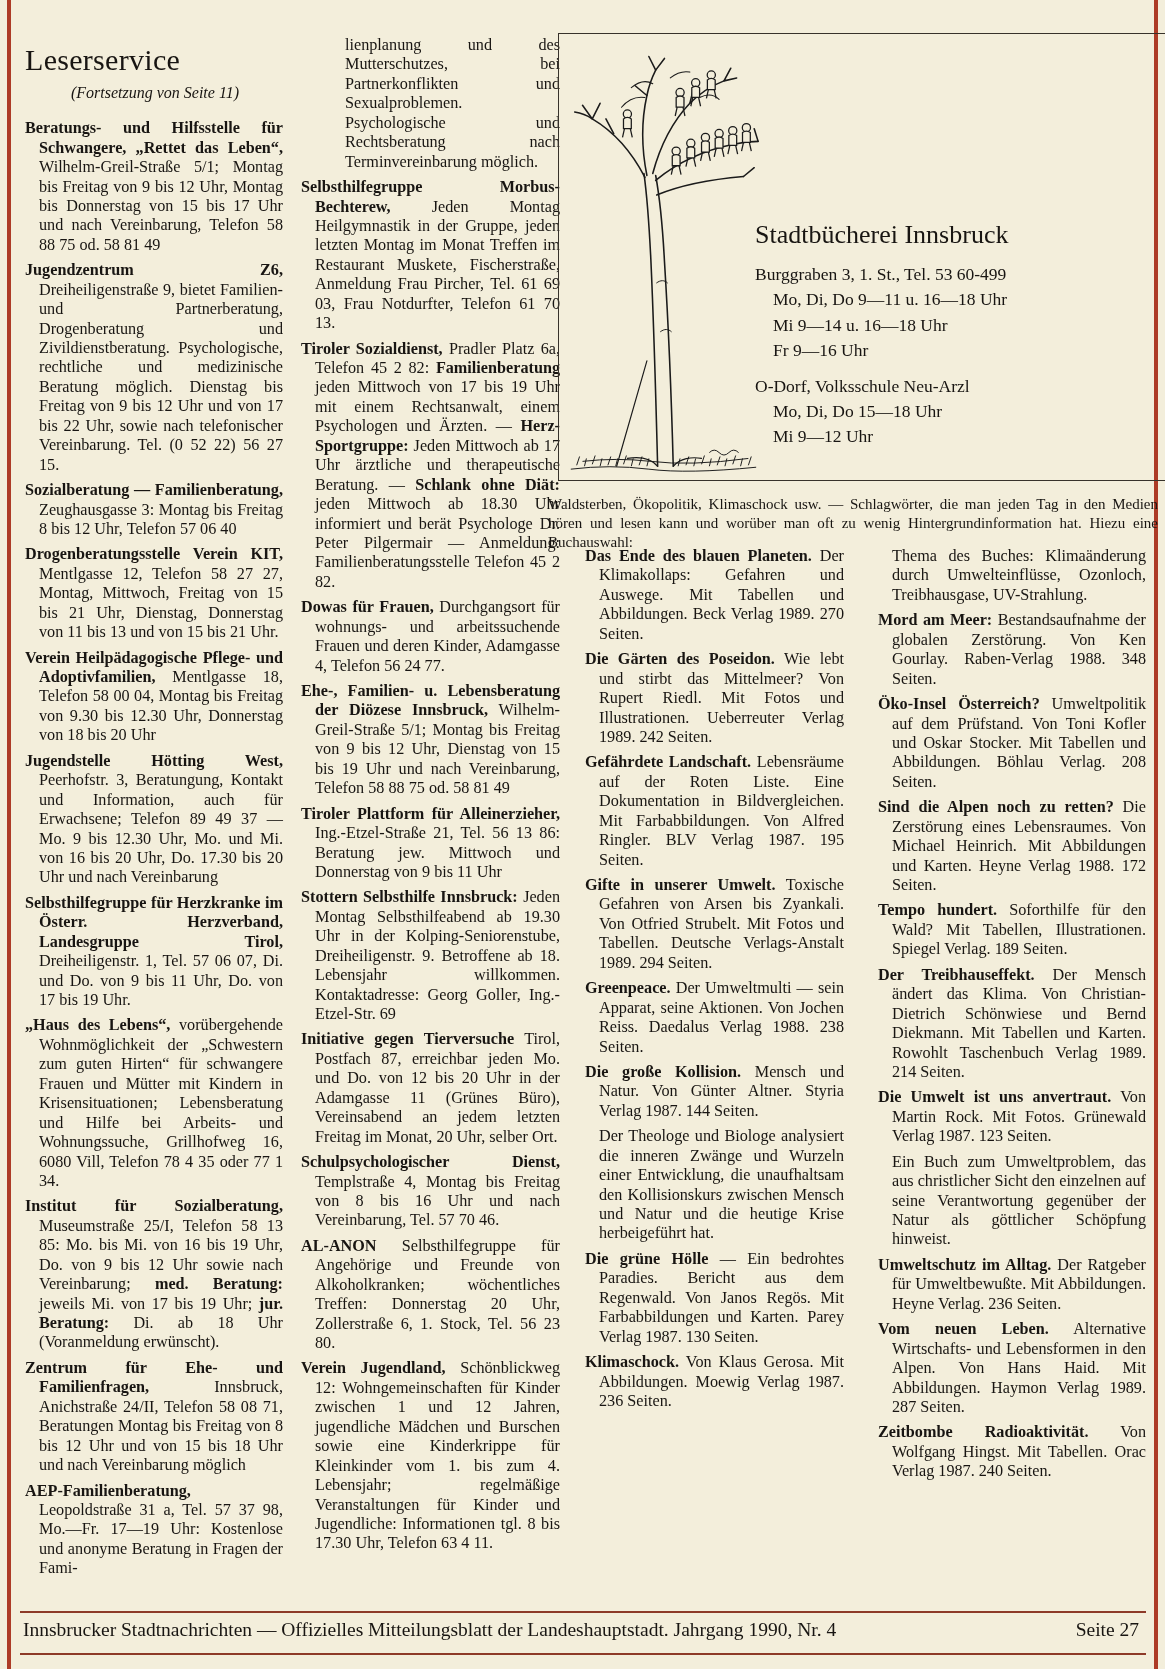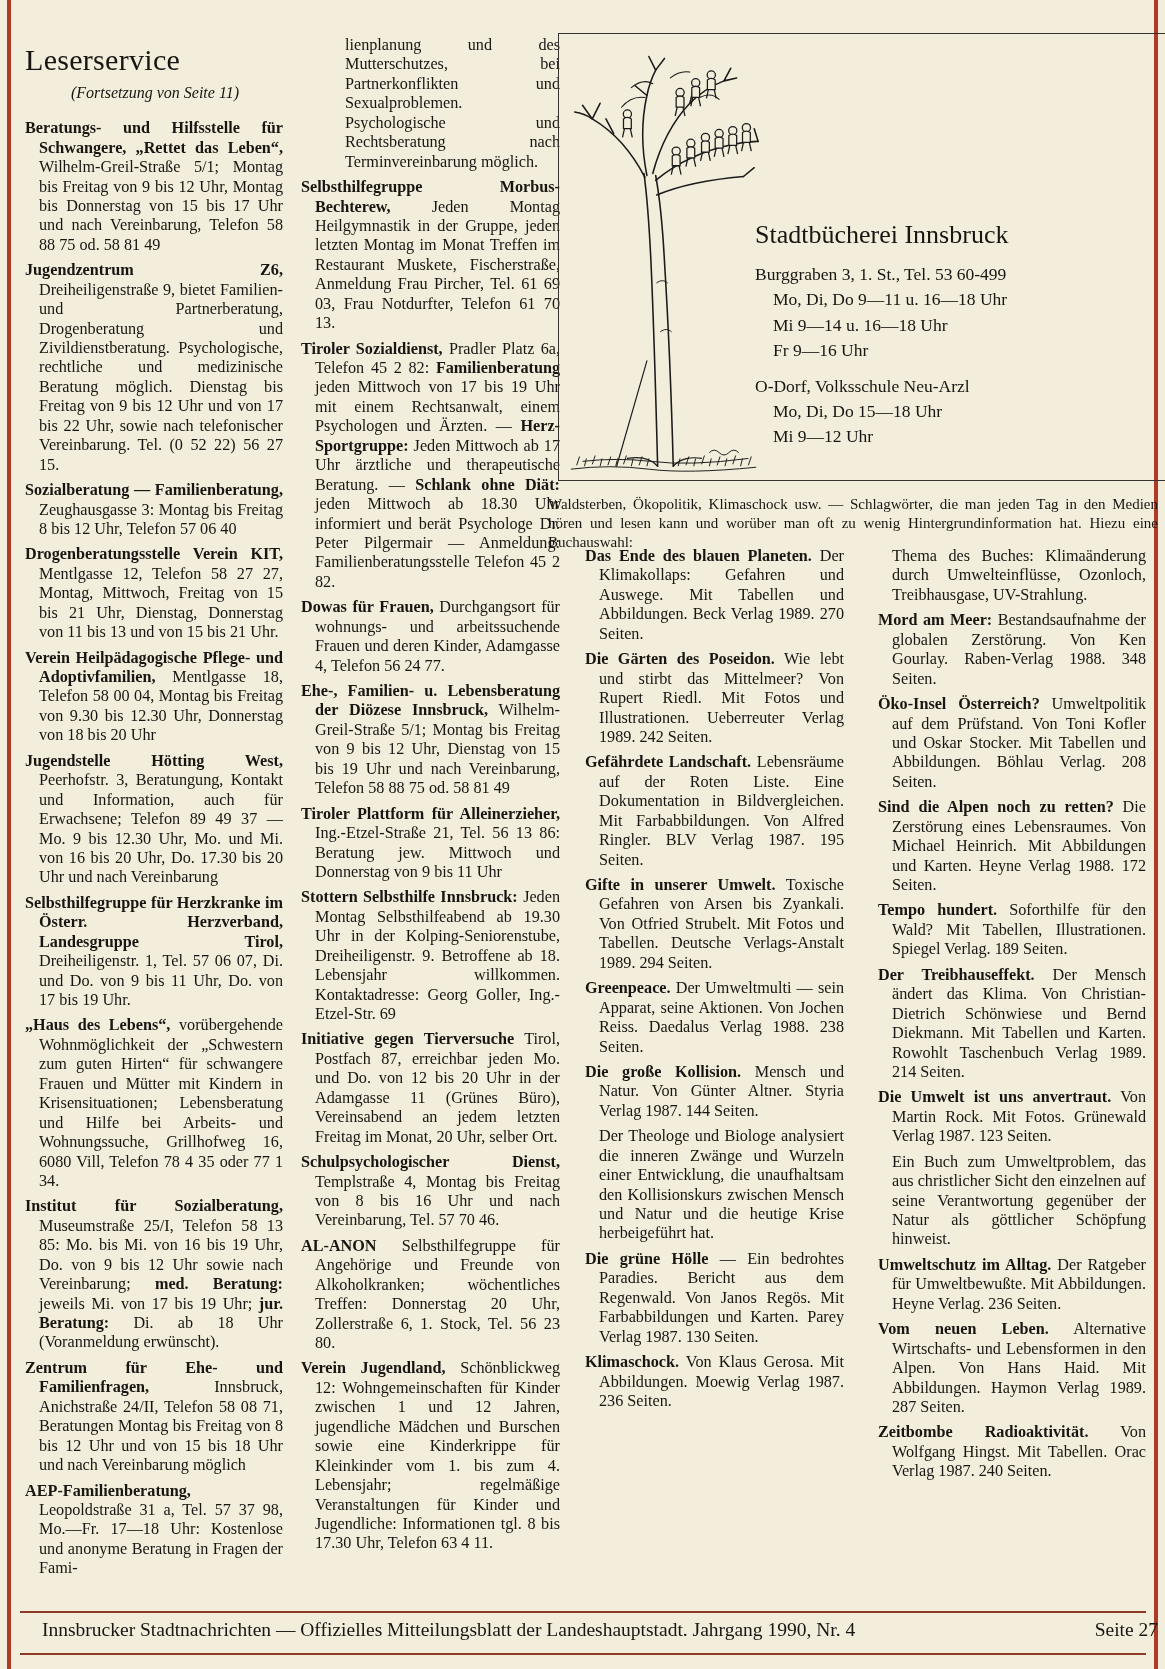--- a/index.html
+++ b/index.html
@@ -34,21 +34,21 @@
   .libtitle{font-size:26px;margin:0 0 12px 0;}
   .libline{font-size:17.5px;line-height:1.45;}
   .libline.ind{padding-left:18px;}
   .libline.gap{margin-top:10px;}
 
   .intro{position:absolute;left:540px;top:487px;width:610px;margin:8px;
          font-size:15px;line-height:1.25;text-align:justify;}
 
   .footer-rule{position:absolute;left:20px;width:1126px;height:2px;background:var(--footer-rule);}
   #frule-top{top:1611px;} #frule-bottom{top:1653px;}
-  .footer{position:absolute;left:42px;top:1619px;width:1116px;display:flex;
+  .footer{position:absolute;left:23px;top:1619px;width:1116px;display:flex;
           justify-content:space-between;font-size:19.5px;}
 </style>
 </head>
 <body>
 
 <div class="vrule" id="vrule-left"></div>
 <div class="vrule" id="vrule-right"></div>
 
 <div class="col" id="col1">
   <div class="title">Leserservice</div>
@@ -57,21 +57,21 @@
       <p class="entry"><span class="lead">Beratungs- und Hilfsstelle für Schwangere, „Rettet das Leben“,</span><span class="txt"> Wilhelm-Greil-Straße 5/1; Montag bis Freitag von 9 bis 12 Uhr, Montag bis Donnerstag von 15 bis 17 Uhr und nach Vereinbarung, Telefon 58 88 75 od. 58 81 49</span></p>
       <p class="entry"><span class="lead">Jugendzentrum Z6,</span><span class="txt"> Dreiheiligenstraße 9, bietet Familien- und Partnerberatung, Drogenberatung und Zivildienstberatung. Psychologische, rechtliche und medizinische Beratung möglich. Dienstag bis Freitag von 9 bis 12 Uhr und von 17 bis 22 Uhr, sowie nach telefonischer Vereinbarung. Tel. (0 52 22) 56 27 15.</span></p>
       <p class="entry"><span class="lead">Sozialberatung — Familienberatung,</span><span class="txt"> Zeughausgasse 3: Montag bis Freitag 8 bis 12 Uhr, Telefon 57 06 40</span></p>
       <p class="entry"><span class="lead">Drogenberatungsstelle Verein KIT,</span><span class="txt"> Mentlgasse 12, Telefon 58 27 27, Montag, Mittwoch, Freitag von 15 bis 21 Uhr, Dienstag, Donnerstag von 11 bis 13 und von 15 bis 21 Uhr.</span></p>
       <p class="entry"><span class="lead">Verein Heilpädagogische Pflege- und Adoptivfamilien,</span><span class="txt"> Mentlgasse 18, Telefon 58 00 04, Montag bis Freitag von 9.30 bis 12.30 Uhr, Donnerstag von 18 bis 20 Uhr</span></p>
       <p class="entry"><span class="lead">Jugendstelle Hötting West,</span><span class="txt"> Peerhofstr. 3, Beratungung, Kontakt und Information, auch für Erwachsene; Telefon 89 49 37 — Mo. 9 bis 12.30 Uhr, Mo. und Mi. von 16 bis 20 Uhr, Do. 17.30 bis 20 Uhr und nach Vereinbarung</span></p>
       <p class="entry"><span class="lead">Selbsthilfegruppe für Herzkranke im Österr. Herzverband, Landesgruppe Tirol,</span><span class="txt"> Dreiheiligenstr. 1, Tel. 57 06 07, Di. und Do. von 9 bis 11 Uhr, Do. von 17 bis 19 Uhr.</span></p>
       <p class="entry"><span class="lead">„Haus des Lebens“,</span><span class="txt"> vorübergehende Wohnmöglichkeit der „Schwestern zum guten Hirten“ für schwangere Frauen und Mütter mit Kindern in Krisensituationen; Lebensberatung und Hilfe bei Arbeits- und Wohnungssuche, Grillhofweg 16, 6080 Vill, Telefon 78 4 35 oder 77 1 34.</span></p>
       <p class="entry"><span class="lead">Institut für Sozialberatung,</span><span class="txt"> Museumstraße 25/I, Telefon 58 13 85: Mo. bis Mi. von 16 bis 19 Uhr, Do. von 9 bis 12 Uhr sowie nach Vereinbarung; </span><span class="lead">med. Beratung:</span><span class="txt"> jeweils Mi. von 17 bis 19 Uhr; </span><span class="lead">jur. Beratung:</span><span class="txt"> Di. ab 18 Uhr (Voranmeldung erwünscht).</span></p>
       <p class="entry"><span class="lead">Zentrum für Ehe- und Familienfragen,</span><span class="txt"> Innsbruck, Anichstraße 24/II, Telefon 58 08 71, Beratungen Montag bis Freitag von 8 bis 12 Uhr und von 15 bis 18 Uhr und nach Vereinbarung möglich</span></p>
-      <p class="entry"><span class="lead">AEP-Familienberatung,</span><span class="txt"> Leopoldstraße 31 a, Tel. 57 37 98, Mo.—Fr. 17—18 Uhr: Kostenlose und anonyme Beratung in Fragen der Fami-</span></p>
+      <p class="entry"><span class="lead">AEP-Familienberatung,</span><span class="txt"> Leopoldstraße 31 a, Tel. 57 37 98, Mo.—Fr. 17—19 Uhr: Kostenlose und anonyme Beratung in Fragen der Fami-</span></p>
     </div>
 </div>
 
 <div class="col" id="col2">
   <div id="entries-col2">
       <p class="entry flush"><span class="txt">lienplanung und des Mutterschutzes, bei Partnerkonflikten und Sexualproblemen. Psychologische und Rechtsberatung nach Terminvereinbarung möglich.</span></p>
       <p class="entry"><span class="lead">Selbsthilfegruppe Morbus-Bechterew,</span><span class="txt"> Jeden Montag Heilgymnastik in der Gruppe, jeden letzten Montag im Monat Treffen im Restaurant Muskete, Fischerstraße, Anmeldung Frau Pircher, Tel. 61 69 03, Frau Notdurfter, Telefon 61 70 13.</span></p>
       <p class="entry"><span class="lead">Tiroler Sozialdienst,</span><span class="txt"> Pradler Platz 6a, Telefon 45 2 82: </span><span class="lead">Familienberatung</span><span class="txt"> jeden Mittwoch von 17 bis 19 Uhr mit einem Rechtsanwalt, einem Psychologen und Ärzten. — </span><span class="lead">Herz-Sportgruppe:</span><span class="txt"> Jeden Mittwoch ab 17 Uhr ärztliche und therapeutische Beratung. — </span><span class="lead">Schlank ohne Diät:</span><span class="txt"> jeden Mittwoch ab 18.30 Uhr informiert und berät Psychologe Dr. Peter Pilgermair — Anmeldung: Familienberatungsstelle Telefon 45 2 82.</span></p>
       <p class="entry"><span class="lead">Dowas für Frauen,</span><span class="txt"> Durchgangsort für wohnungs- und arbeitssuchende Frauen und deren Kinder, Adamgasse 4, Telefon 56 24 77.</span></p>
       <p class="entry"><span class="lead">Ehe-, Familien- u. Lebensberatung der Diözese Innsbruck,</span><span class="txt"> Wilhelm-Greil-Straße 5/1; Montag bis Freitag von 9 bis 12 Uhr, Dienstag von 15 bis 19 Uhr und nach Vereinbarung, Telefon 58 88 75 od. 58 81 49</span></p>

